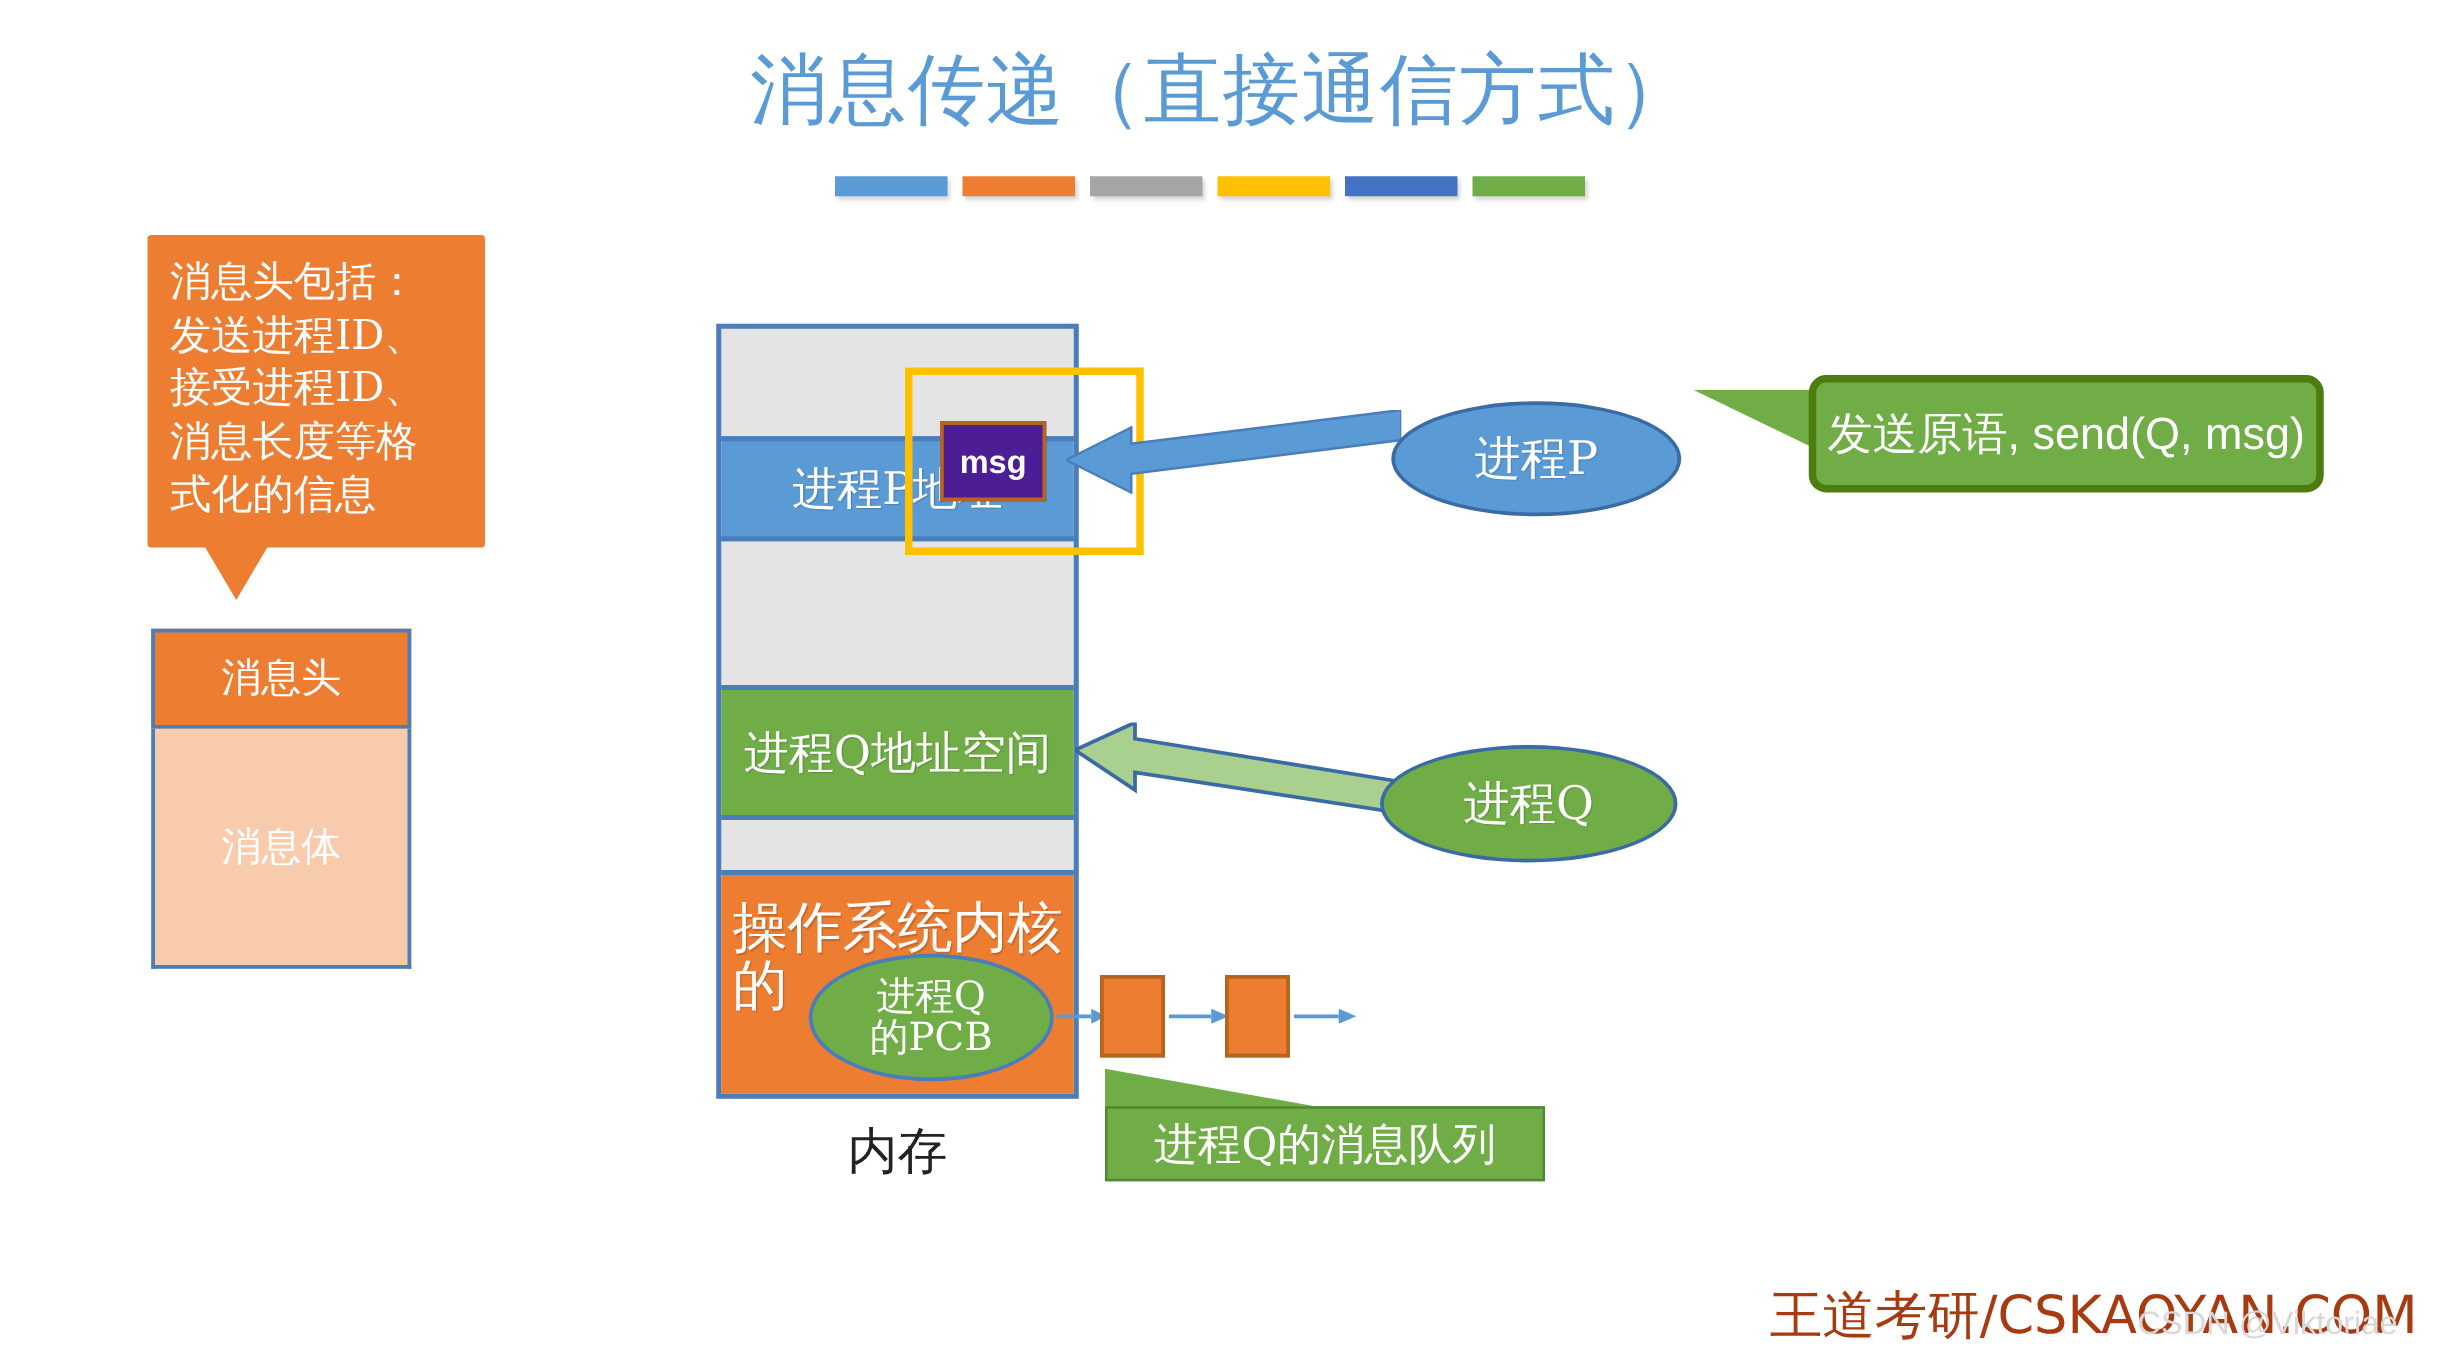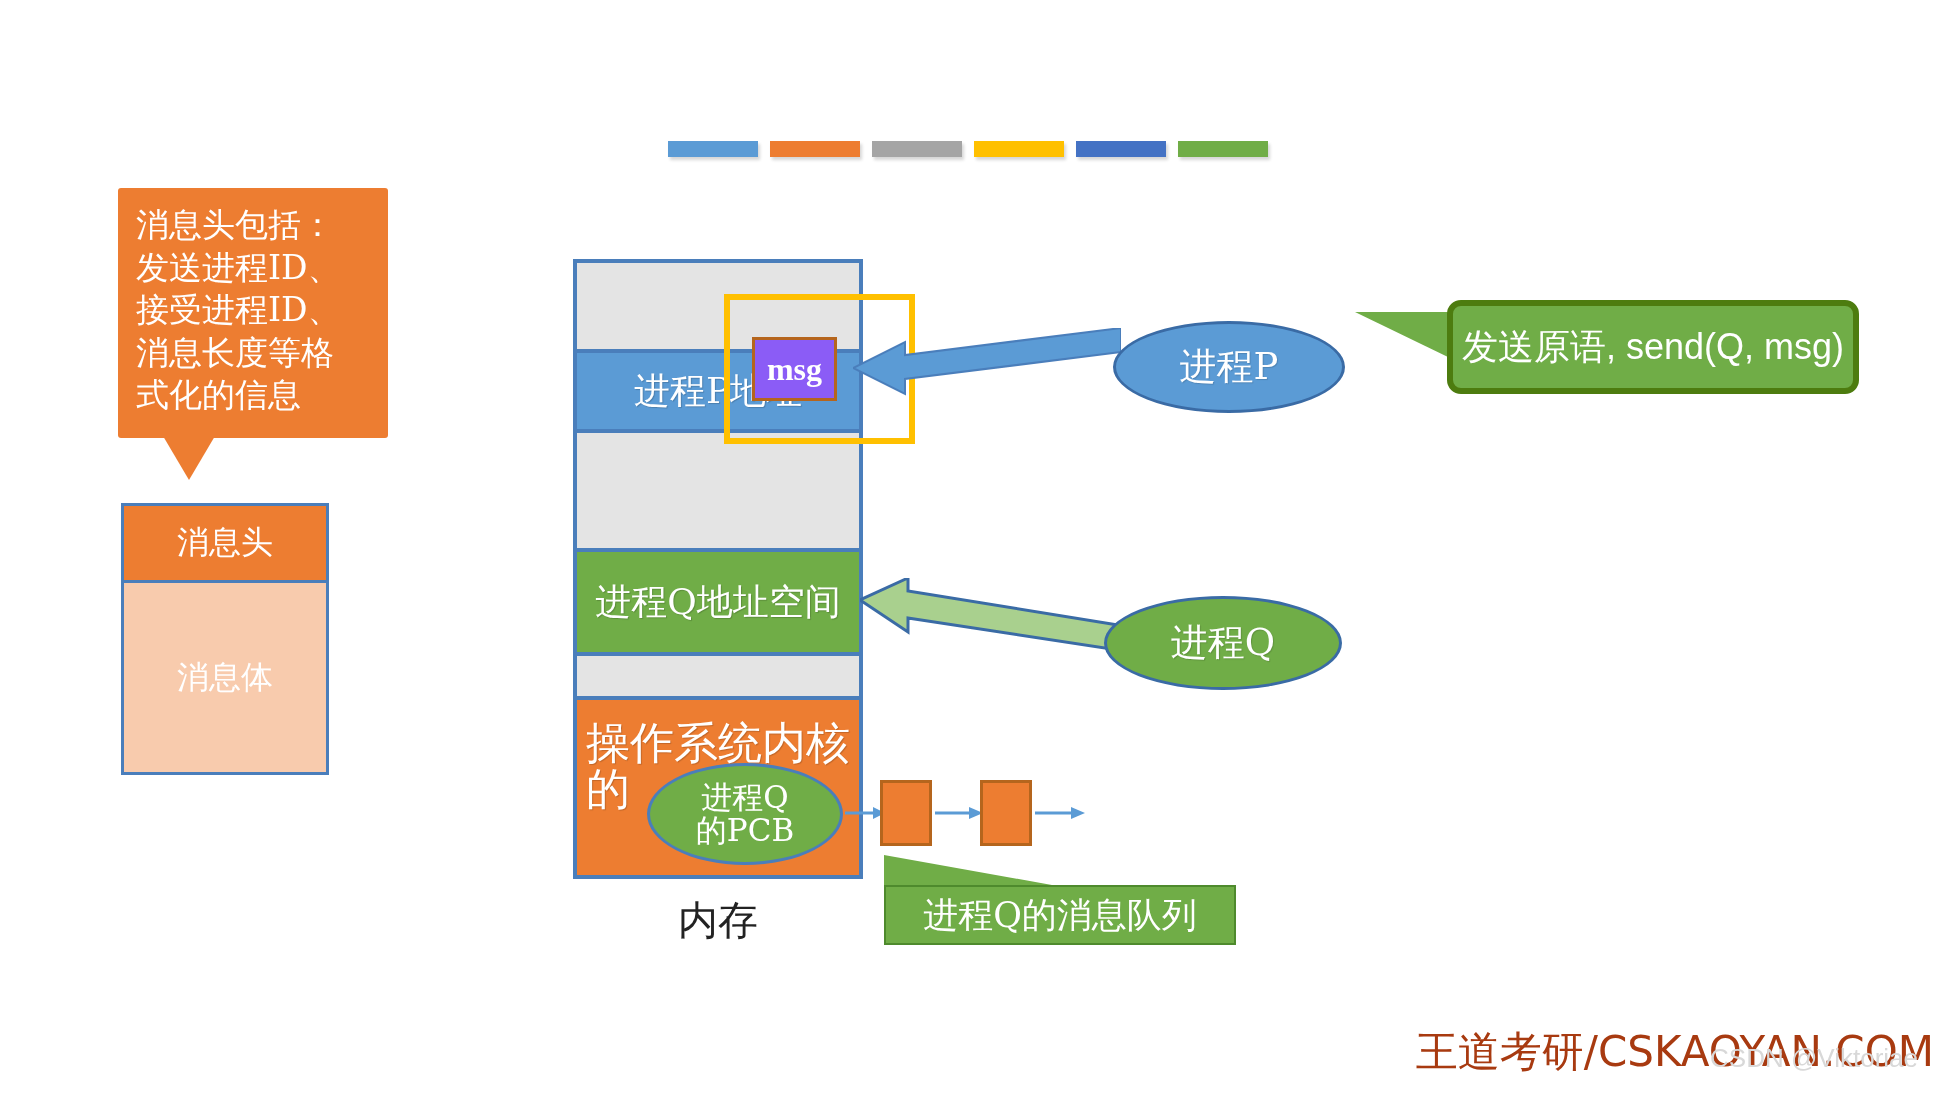--- a/index.html
+++ b/index.html
@@ -169,29 +169,28 @@
   }
 
   
   #msg-box {
     position: absolute;
     left: 752px;
     top: 337px;
     width: 85px;
     height: 64px;
     box-sizing: border-box;
-    background: #8b5cf6;
+    background: #4c1d95;
     border: 3px solid #b5651d;
     display: flex;
     align-items: center;
     justify-content: center;
     color: #ffffff;
-    font-size: 32px;
+    font-size: 26px;
     font-weight: 600;
-    font-family: Liberation Serif, serif;
   }
 
   
   #highlight-rect {
     position: absolute;
     left: 724px;
     top: 294px;
     width: 191px;
     height: 150px;
     box-sizing: border-box;
@@ -368,20 +367,21 @@
     color: #d8d8d8;
     white-space: nowrap;
     pointer-events: none;
   }
 </style>
 </head>
 <body>
 
 <div id="slide">
 
+  <div id="title">消息传递（直接通信方式）</div>
   <div id="title-rule">
     <div class="seg" style="background:#5b9bd5"></div>
     <div class="seg" style="background:#ed7d31"></div>
     <div class="seg" style="background:#a5a5a5"></div>
     <div class="seg" style="background:#ffc000"></div>
     <div class="seg" style="background:#4472c4"></div>
     <div class="seg" style="background:#70ad47"></div>
   </div>
 
   <div id="head-callout">消息头包括：

